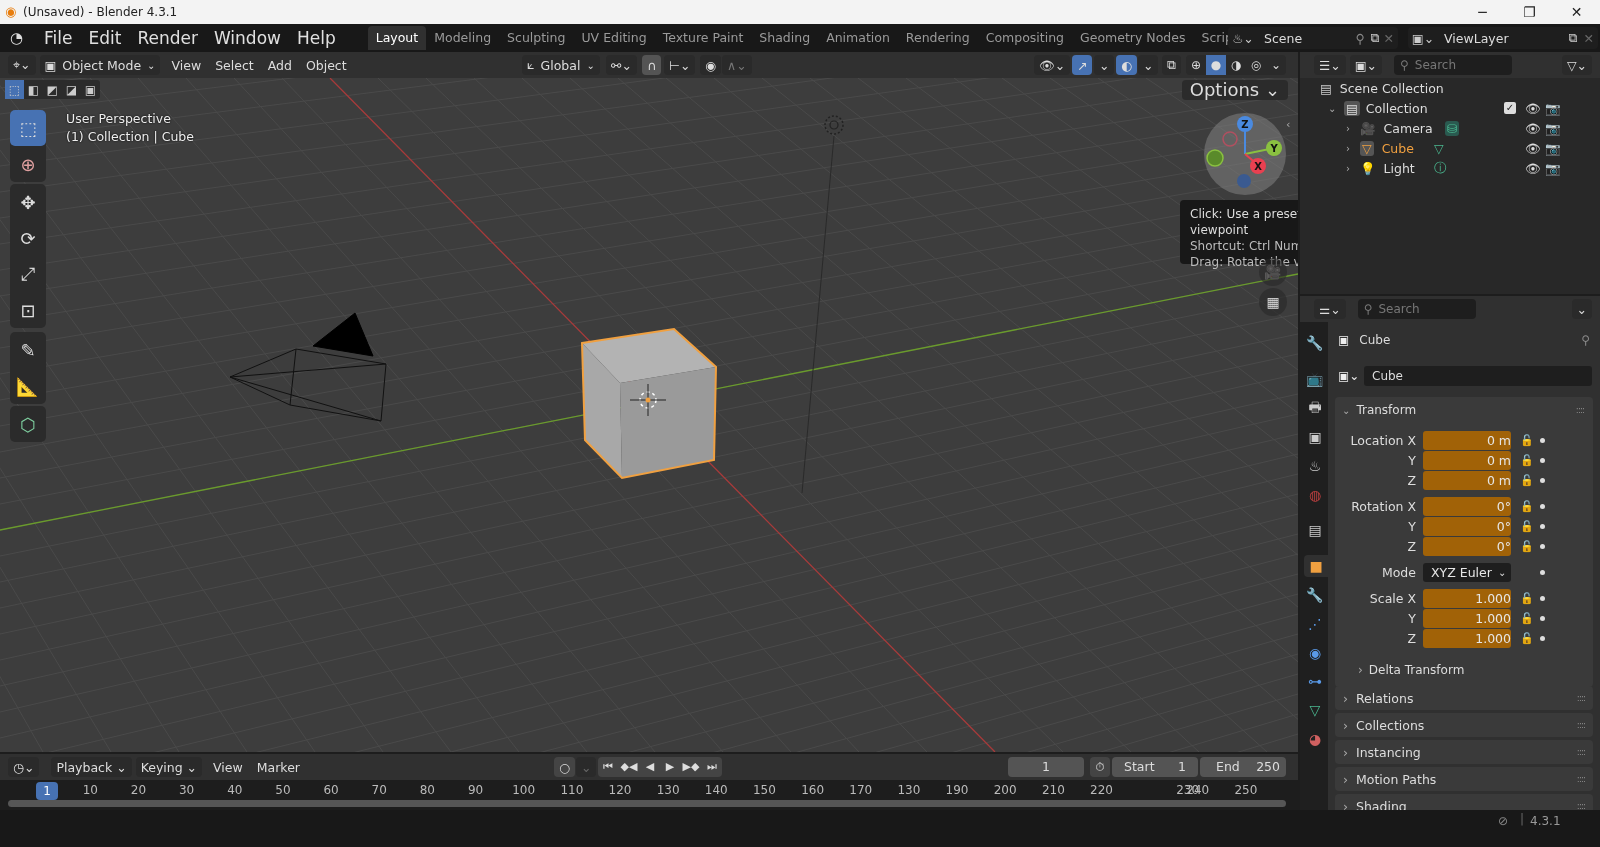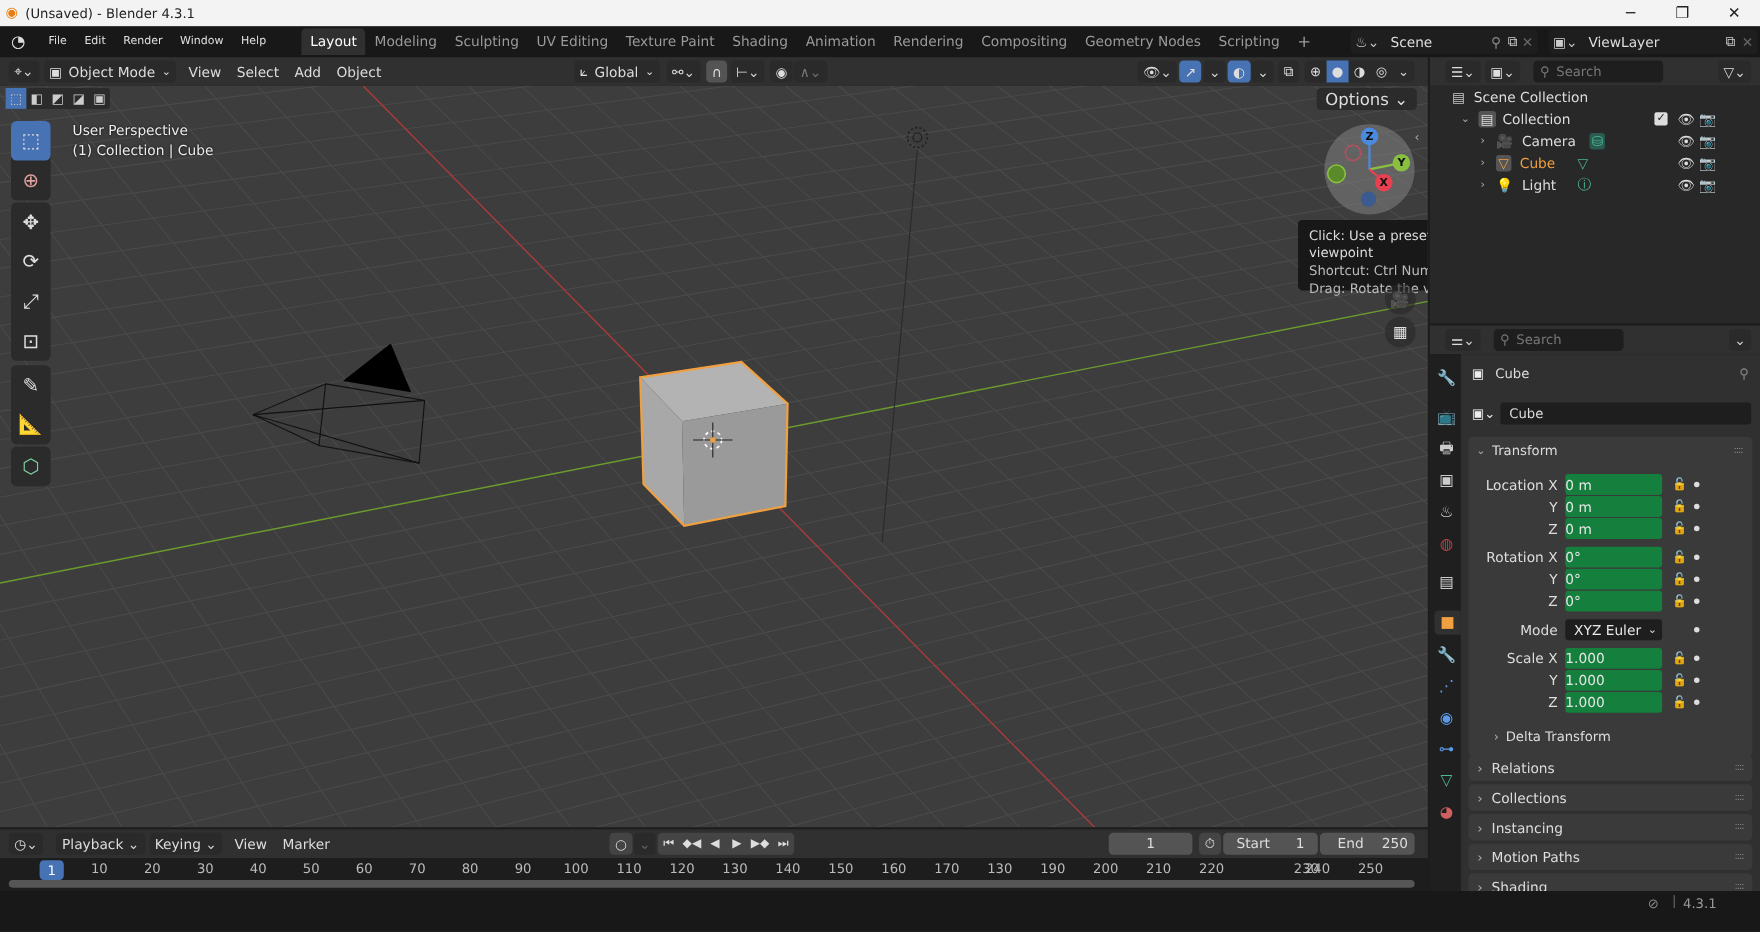--- a/index.html
+++ b/index.html
@@ -6,40 +6,40 @@
 body{width:1600px;height:847px;overflow:hidden;background:#1d1d1d;font-family:"DejaVu Sans","Liberation Sans",sans-serif;font-size:12px;color:#ddd;position:relative}
 .abs{position:absolute}
 
 #titlebar{left:0;top:0;width:1600px;height:24px;background:#f3f3f3;color:#222;display:flex;align-items:center}
 #titlebar .logo{width:14px;height:14px;margin-left:5px;margin-right:4px;color:#e87d0d;font-size:13px;line-height:14px}
 #titlebar .title{font-size:12px}
 #titlebar .winbtns{position:absolute;right:0;top:0;height:24px;display:flex}
 #titlebar .winbtn{width:47px;height:24px;display:flex;align-items:center;justify-content:center;font-size:14px;color:#222}
 
 #topbar{left:0;top:24px;width:1600px;height:28px;background:#181818;display:flex;align-items:center}
-.menu-item{padding:0 8px;color:#e0e0e0;font-size:10px;height:22px;line-height:22px}
+.menu-item{padding:0 8px;color:#e0e0e0;font-size:17px;height:22px;line-height:22px}
 .ws-tab{padding:0 8px;color:#9a9a9a;font-size:12.5px;height:24px;line-height:24px;border-radius:4px 4px 0 0}
 .ws-tab.active{background:#303030;color:#fff}
 .blender-logo{width:22px;margin-left:10px;margin-right:4px;color:#ddd;font-size:15px}
 .scene-box{position:absolute;height:22px;top:3px;background:#1e1e1e;border-radius:4px;display:flex;align-items:center;color:#ddd;font-size:12.5px}
 
 #vphead{left:0;top:52px;width:1298px;height:26px;background:#303030;display:flex;align-items:center}
 .hbtn{height:20px;border-radius:4px;background:#2a2a2a;display:flex;align-items:center;padding:0 5px;color:#ddd;font-size:12.5px;margin-right:4px}
 .hmenu{padding:0 7px;color:#ddd;font-size:12.5px}
 
 #viewport{left:0;top:78px;width:1298px;height:674px;background:#3d3d3d;overflow:hidden}
 #viewport svg.grid{position:absolute;left:0;top:0}
 .toolcol{position:absolute;left:10px;width:36px;background:#2b2b2b;border-radius:5px}
 .tool{width:36px;height:36px;display:flex;align-items:center;justify-content:center;color:#ddd;font-size:18px}
 .tool.active{background:#4772b3;border-radius:5px}
 .vp-info{position:absolute;left:66px;top:32px;color:#eee;font-size:12.5px;line-height:18px;text-shadow:0 0 2px #000}
 .sel-modes{position:absolute;left:5px;top:2px;display:flex;background:#2b2b2b;border-radius:3px}
 .sel-modes div{width:19px;height:19px;display:flex;align-items:center;justify-content:center;font-size:12px;color:#ccc}
 .sel-modes div.on{background:#4772b3}
-.options-btn{position:absolute;right:10px;top:2px;height:20px;padding:0 8px;background:#2b2b2b;border-radius:4px;color:#ddd;font-size:15px;line-height:20px}
+.options-btn{position:absolute;right:10px;top:2px;height:20px;padding:0 8px;background:#2b2b2b;border-radius:4px;color:#ddd;font-size:18px;line-height:20px}
 .gizmo{position:absolute;left:1204px;top:35px;width:82px;height:82px;border-radius:50%;background:rgba(130,130,130,.55)}
 .gz{position:absolute;width:16px;height:16px;border-radius:50%;font-size:10px;font-weight:bold;color:#111;display:flex;align-items:center;justify-content:center}
 .tooltip{position:absolute;left:1180px;top:122px;width:180px;height:64px;background:#181818;border-radius:4px;padding:6px 10px;color:#ddd;font-size:12px;line-height:16px}
 .tooltip .sub{color:#bbb}
 .navbtn{position:absolute;width:28px;height:28px;border-radius:50%;background:rgba(40,40,40,.6);display:flex;align-items:center;justify-content:center;color:#ddd;font-size:14px}
 
 #tlhead{left:0;top:754px;width:1298px;height:26px;background:#303030;display:flex;align-items:center}
 #tlruler{left:0;top:780px;width:1298px;height:30px;background:#1d1d1d}
 .tick{position:absolute;top:3px;font-size:12px;color:#bbb;transform:translateX(-50%)}
 .curframe{position:absolute;top:2px;left:36px;width:22px;height:18px;background:#4772b3;border-radius:4px;color:#fff;text-align:center;line-height:18px;font-size:12px}
@@ -49,21 +49,21 @@
 #outhead{left:1300px;top:52px;width:300px;height:26px;background:#303030;display:flex;align-items:center}
 #outliner{left:1300px;top:78px;width:300px;height:216px;background:#282828}
 .orow{position:absolute;left:0;width:300px;height:20px;display:flex;align-items:center;font-size:12.5px;color:#ddd}
 
 #prophead{left:1300px;top:296px;width:300px;height:26px;background:#303030;display:flex;align-items:center}
 #propside{left:1300px;top:322px;width:28px;height:488px;background:#1f1f1f}
 #propmain{left:1328px;top:322px;width:272px;height:488px;background:#303030;overflow:hidden}
 .ptab{position:absolute;left:4px;width:22px;height:22px;display:flex;align-items:center;justify-content:center;font-size:14px}
 .prow{position:absolute;left:0;width:272px;height:20px;display:flex;align-items:center}
 .plabel{position:absolute;right:184px;text-align:right;color:#ddd;font-size:12.5px;white-space:nowrap}
-.pfield{position:absolute;left:95px;width:88px;height:19px;background:#15803d;border-radius:3px;text-align:left;line-height:19px;font-size:12.5px;color:#e6e6e6}
+.pfield{position:absolute;left:95px;width:88px;height:19px;background:#a16207;border-radius:3px;text-align:right;line-height:19px;font-size:12.5px;color:#e6e6e6}
 .plock{position:absolute;left:192px;color:#aaa;font-size:11px}
 .pdot{position:absolute;left:212px;width:5px;height:5px;border-radius:50%;background:#ddd}
 .panel{position:absolute;left:7px;width:258px;height:24px;background:#3a3a3a;border-radius:4px;display:flex;align-items:center;padding-left:8px;font-size:12.5px;color:#ddd}
 .grip{position:absolute;right:8px;color:#888;font-size:9px;letter-spacing:-1px}
 
 #status{left:0;top:810px;width:1600px;height:37px;background:#181818}
 </style>
 </head>
 <body>
 

